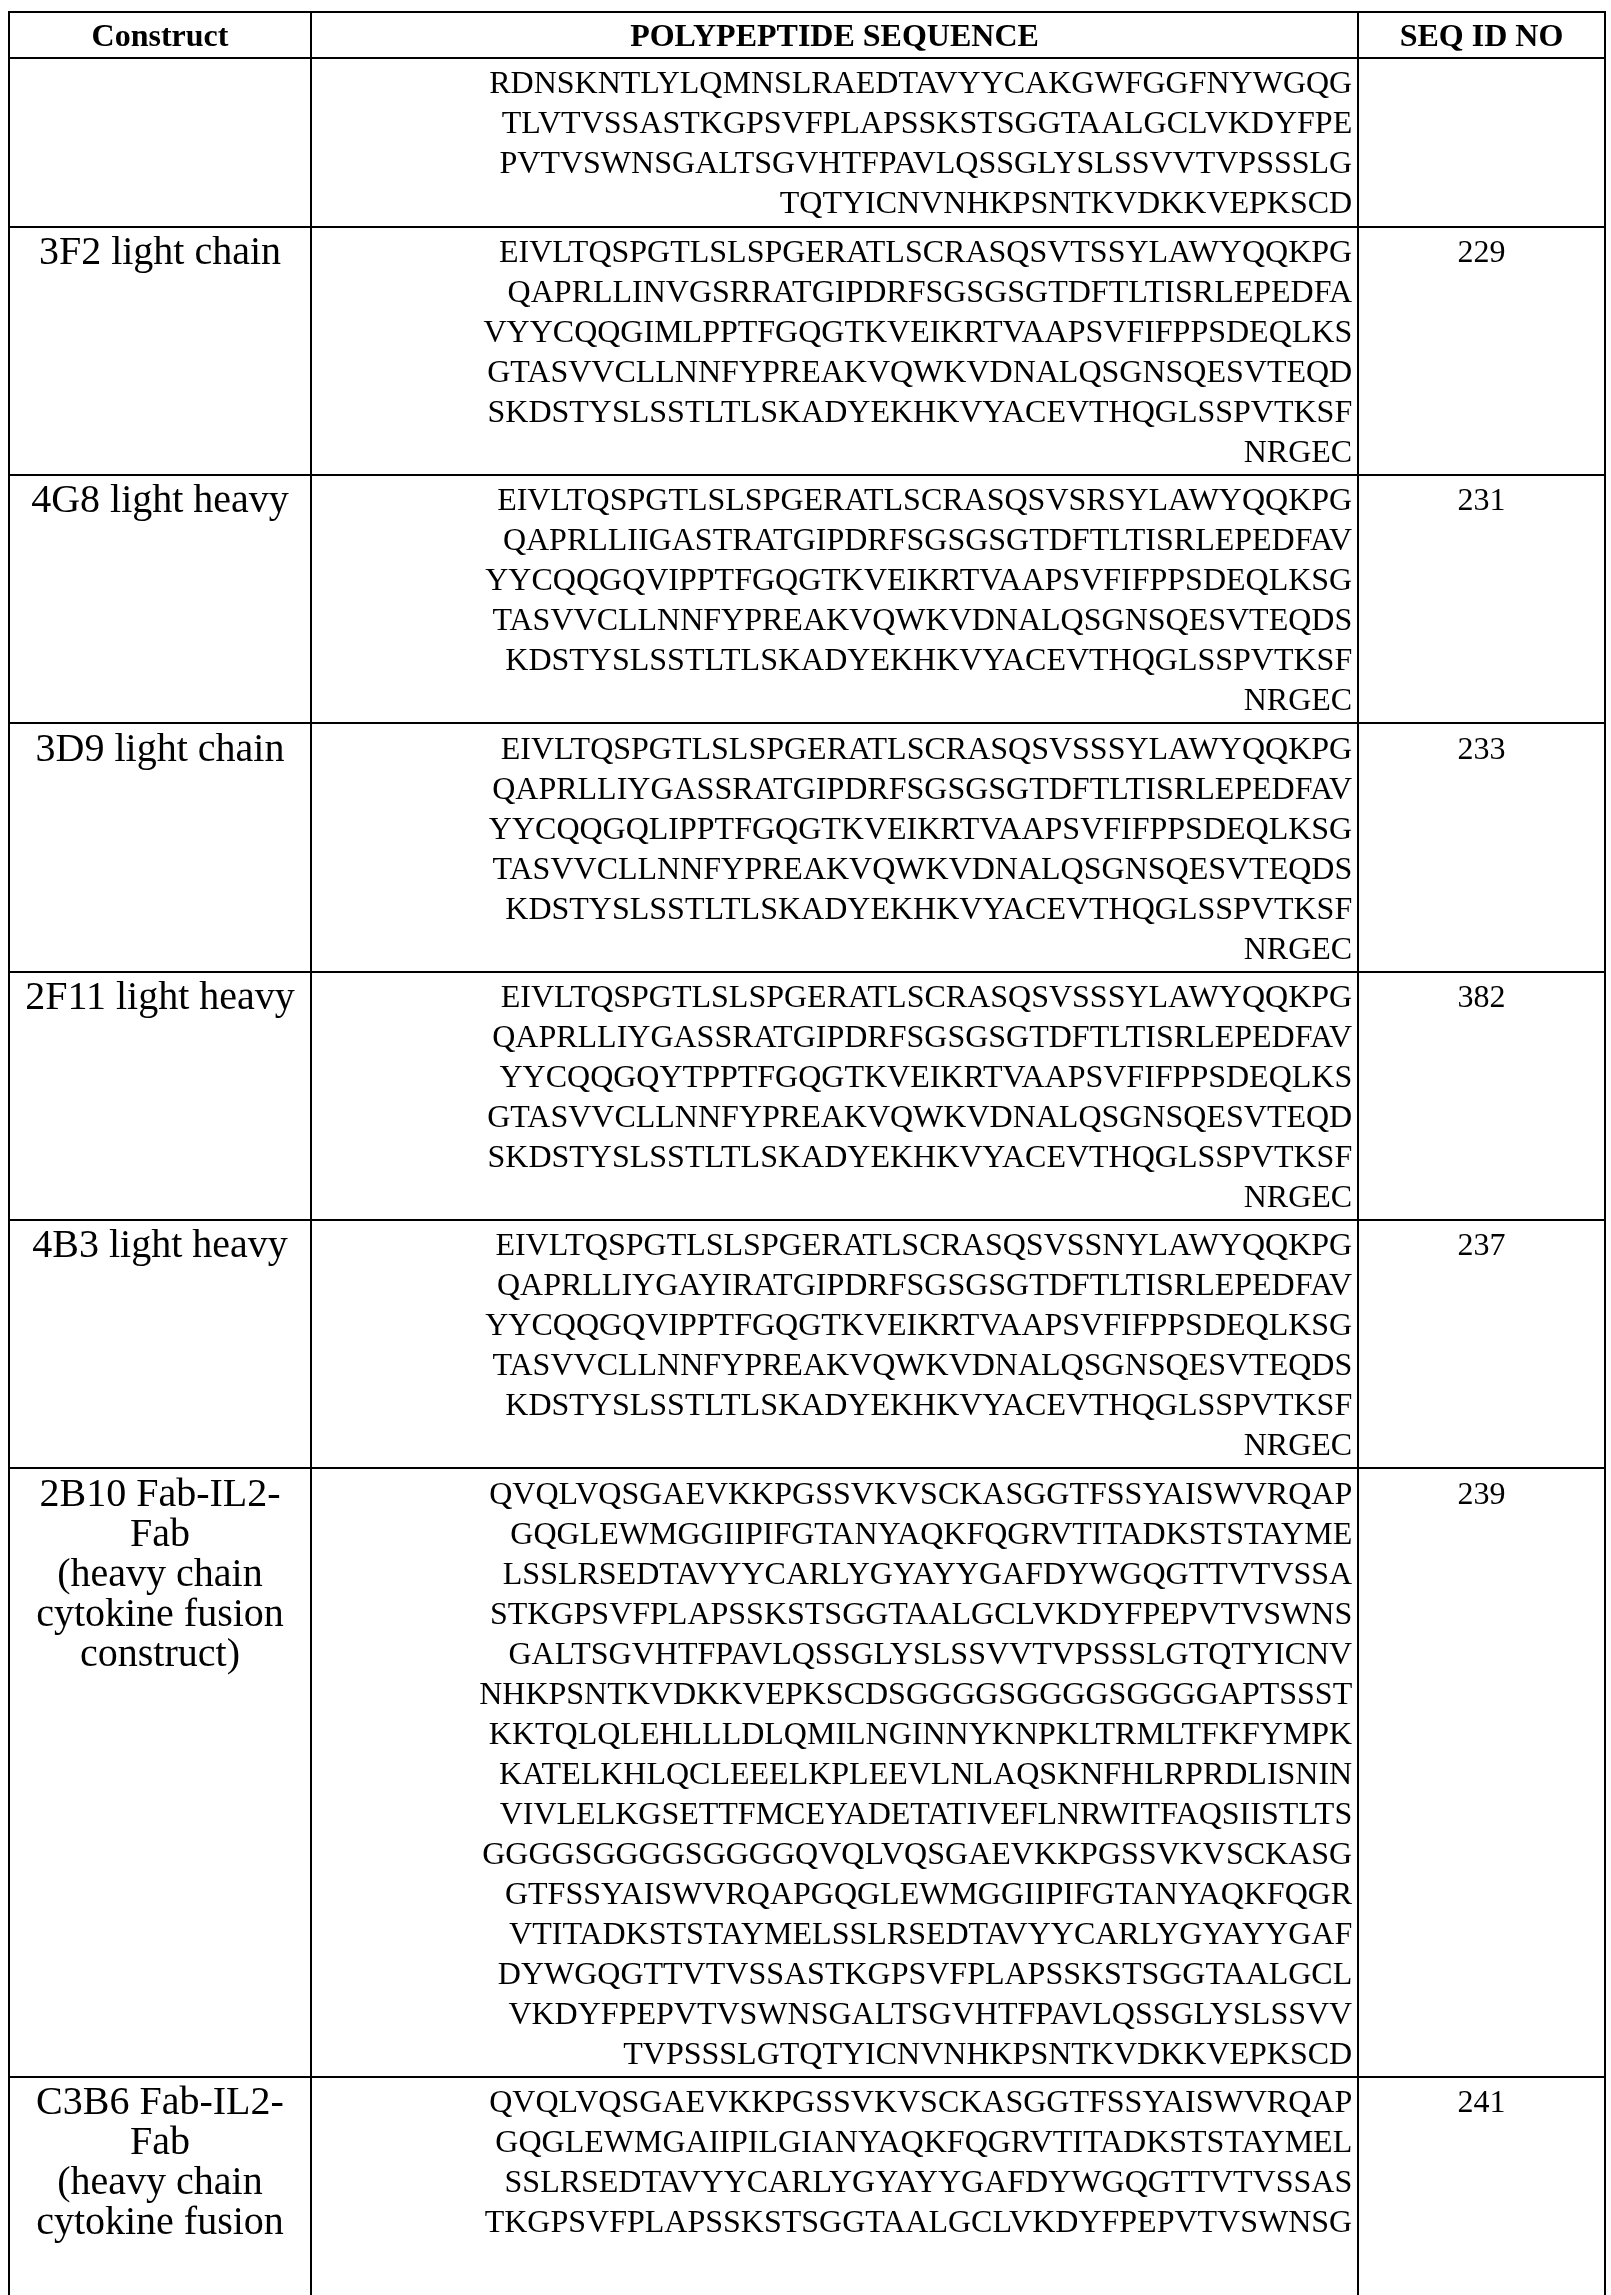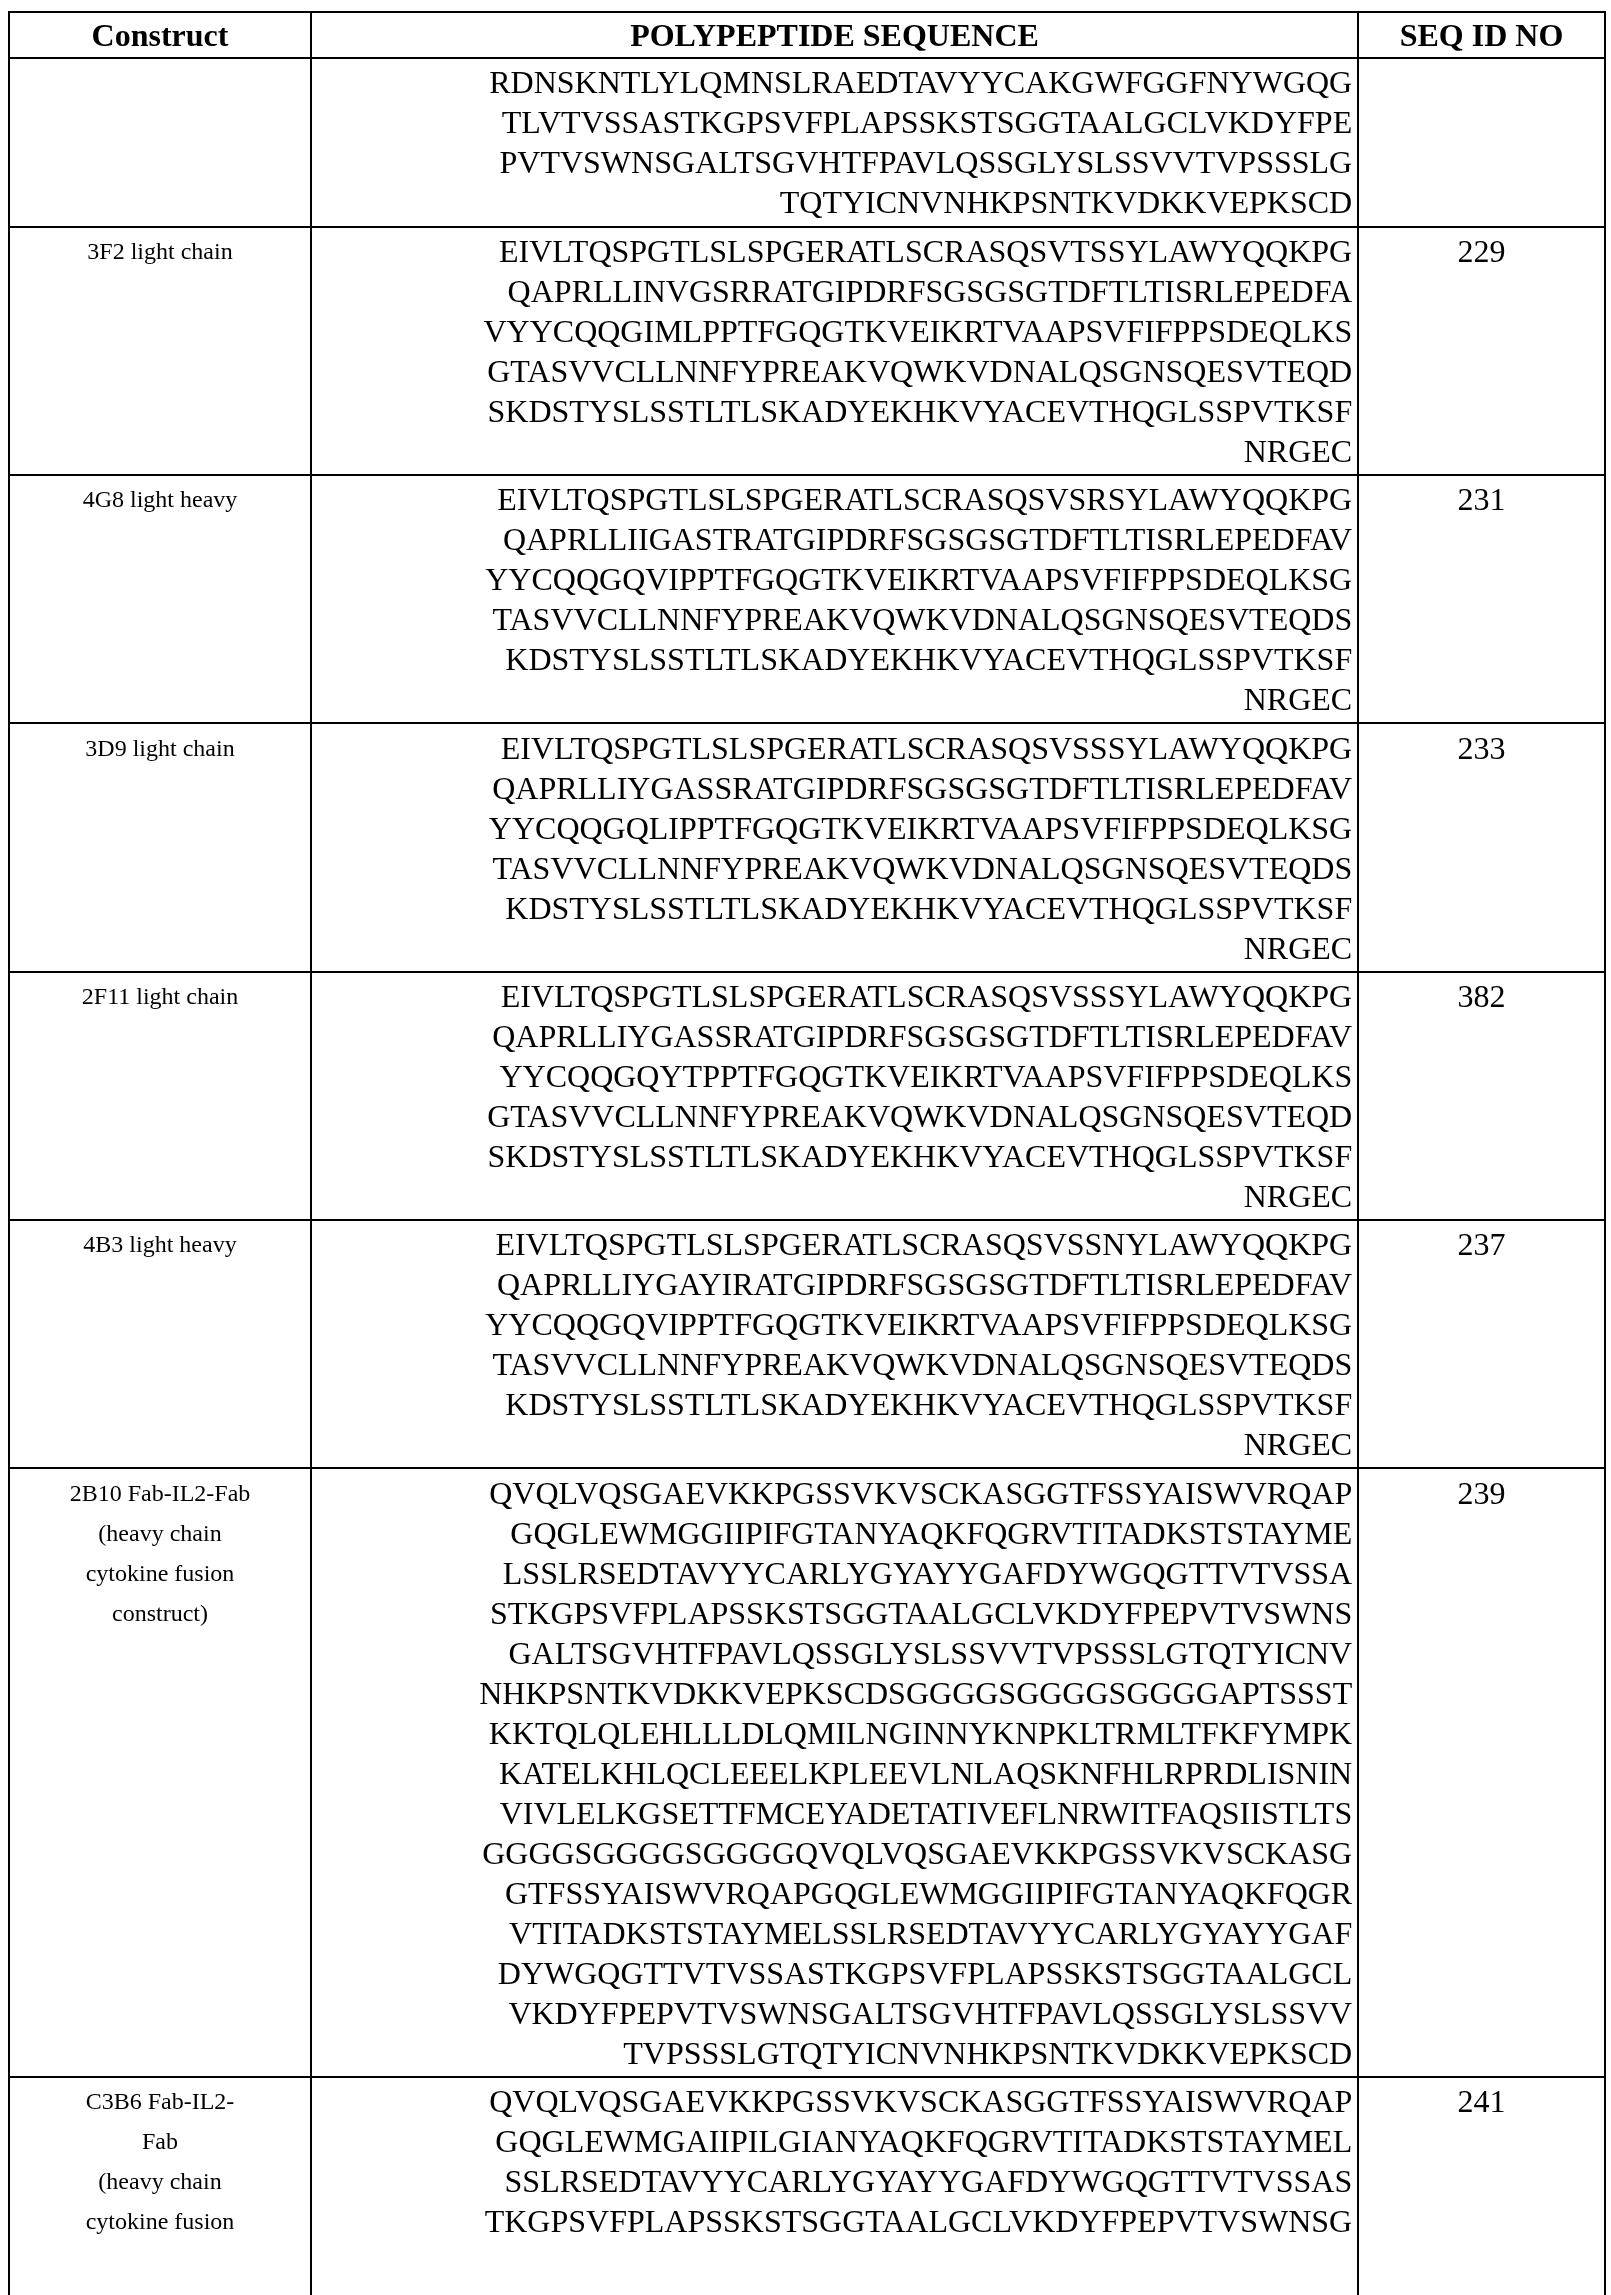--- a/index.html
+++ b/index.html
@@ -34,21 +34,21 @@
   th {
     font-weight: bold;
     font-size: 32px;
     line-height: 41px;
     text-align: center;
     padding: 1.6px 4.8px;
     white-space: nowrap;
     overflow: hidden;
   }
   td.construct-cell {
-    font-size: 24px;
+    font-size: 40px;
     line-height: 40px;
     text-align: center;
     padding: 3.2px 8px;
     white-space: pre-line;
   }
   td.sequence-cell {
     font-size: 32px;
     line-height: 40px;
     text-align: right;
     padding: 3.2px 4.8px 3.2px 11px;
@@ -120,21 +120,21 @@
     <td class="sequence-cell">EIVLTQSPGTLSLSPGERATLSCRASQSVSSSYLAWYQQKPG
 QAPRLLIYGASSRATGIPDRFSGSGSGTDFTLTISRLEPEDFAV
 YYCQQGQLIPPTFGQGTKVEIKRTVAAPSVFIFPPSDEQLKSG
 TASVVCLLNNFYPREAKVQWKVDNALQSGNSQESVTEQDS
 KDSTYSLSSTLTLSKADYEKHKVYACEVTHQGLSSPVTKSF
 NRGEC</td>
     <td class="seqid-cell">233</td>
   </tr>
 
   <tr>
-    <td class="construct-cell">2F11 light chain</td>
+    <td class="construct-cell">2F11 light heavy</td>
     <td class="sequence-cell">EIVLTQSPGTLSLSPGERATLSCRASQSVSSSYLAWYQQKPG
 QAPRLLIYGASSRATGIPDRFSGSGSGTDFTLTISRLEPEDFAV
 YYCQQGQYTPPTFGQGTKVEIKRTVAAPSVFIFPPSDEQLKS
 GTASVVCLLNNFYPREAKVQWKVDNALQSGNSQESVTEQD
 SKDSTYSLSSTLTLSKADYEKHKVYACEVTHQGLSSPVTKSF
 NRGEC</td>
     <td class="seqid-cell">382</td>
   </tr>
 
   <tr>

